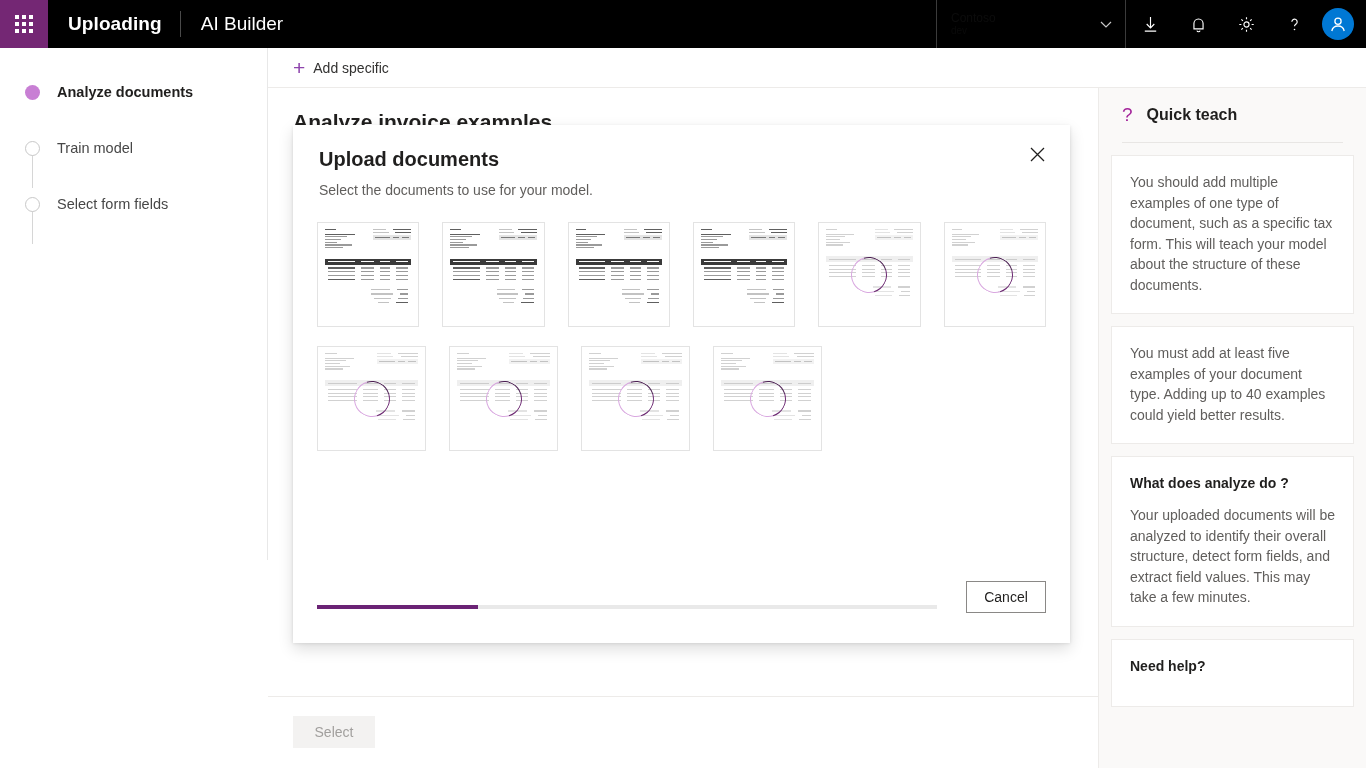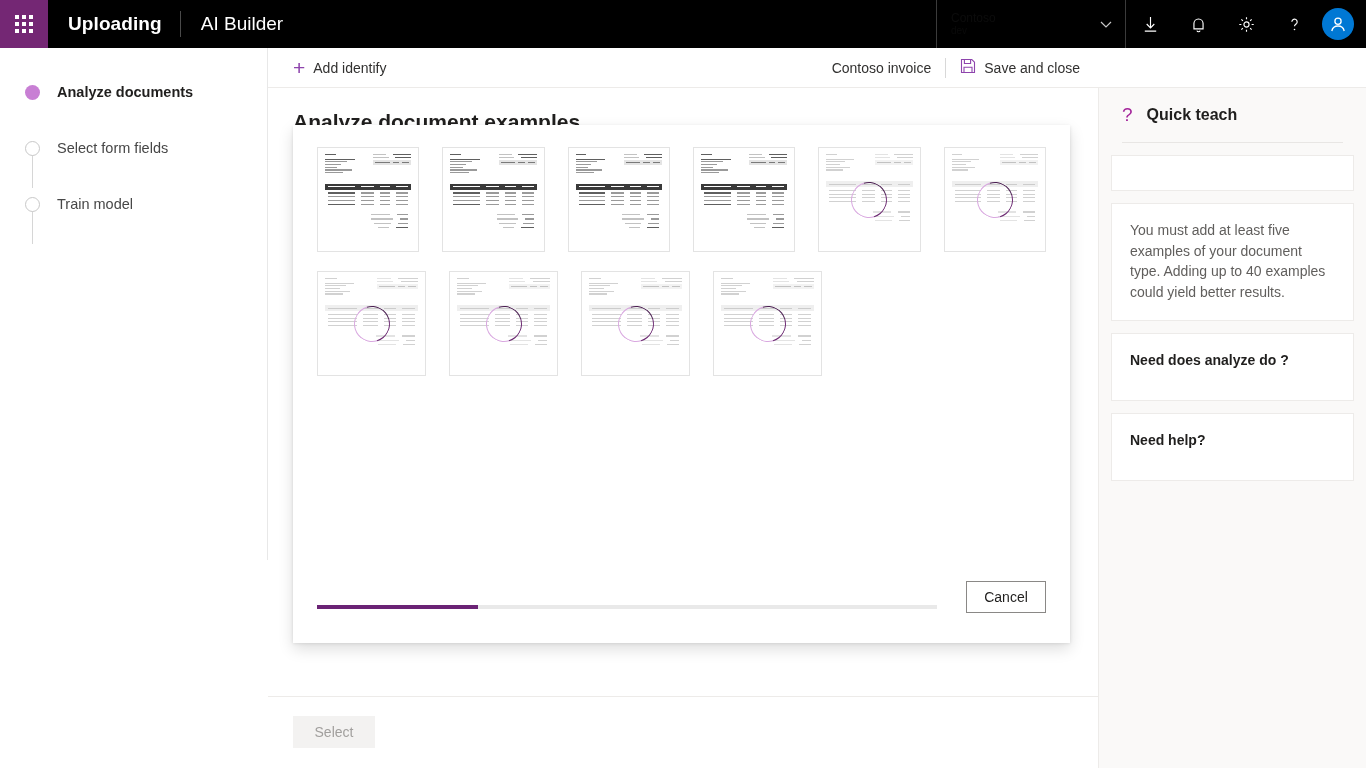--- a/index.html
+++ b/index.html
@@ -320,78 +320,78 @@
   <div class="leftrail">
     <div class="connector c1"></div>
     <div class="connector c2"></div>
     <div class="steps">
       <div class="step done">
         <span class="step-dot"></span>
         <span class="step-label">Analyze documents</span>
       </div>
       <div class="step todo">
         <span class="step-dot"></span>
-        <span class="step-label">Select form fields</span>
+        <span class="step-label">Train model</span>
       </div>
       <div class="step todo">
         <span class="step-dot"></span>
-        <span class="step-label">Train model</span>
+        <span class="step-label">Select form fields</span>
       </div>
     </div>
   </div>
 
   <div class="center">
     <div class="cmdbar">
       <div class="cmd-btn">
         <span class="cmd-plus">+</span>
-        <span class="cmd-label">Add identify</span>
-      </div>
-      <div class="cmd-right">
-        <span class="model-name">Contoso invoice</span>
-        <span class="cmd-sep"></span>
-        <div class="save-btn">
-          <span>
-            <svg width="16" height="16" viewBox="0 0 16 16">
-                <path d="M1.5 1.5h10.3L14.5 4.2V14.5H1.5z" fill="none" stroke="#8e44ad" stroke-width="1.1"></path>
-                <path d="M4.4 1.5h6.2v4H4.4zM4 9.2h8V14.5H4z" fill="none" stroke="#8e44ad" stroke-width="1.1"></path>
-              </svg>
-          </span>
-          <span class="cmd-label">Save and close</span>
-        </div>
-      </div>
-    </div>
-
-    <div class="page-heading">Analyze document examples</div>
+        <span class="cmd-label">Add specific</span>
+      </div>
+    </div>
+
+    <div class="page-heading">Analyze invoice examples</div>
 
     <div class="content-divider"></div>
     <button class="analyze-btn" disabled="">Select</button>
   </div>
 
   <div class="tips">
     <div class="tips-head">
       <span class="tips-qmark">?</span>
       <span class="tips-title">Quick teach</span>
     </div>
     <div class="tips-rule"></div>
 
     <div class="tip-card">
+      <div class="tip-a">You should add multiple examples of one type of document, such as a specific tax form. This will teach your model about the structure of these documents.</div>
     </div>
     <div class="tip-card">
       <div class="tip-a">You must add at least five examples of your document type. Adding up to 40 examples could yield better results.</div>
     </div>
     <div class="tip-card">
-      <div class="tip-q">Need does analyze do ?</div>
+      <div class="tip-q">What does analyze do ?</div>
+      <div class="tip-a">Your uploaded documents will be analyzed to identify their overall structure, detect form fields, and extract field values. This may take a few minutes.</div>
     </div>
     <div class="tip-card">
       <div class="tip-q">Need help?</div>
 
     </div>
   </div>
 
   <div class="modal">
+    <div class="modal-head">
+      <div class="modal-title">Upload documents</div>
+      <div class="modal-sub">Select the documents to use for your model.</div>
+      <button class="modal-close">
+        <span>
+          <svg width="15" height="15" viewBox="0 0 15 15">
+              <path d="M1 1l13 13M14 1L1 14" stroke="#201f1e" stroke-width="1.25" fill="none"></path>
+            </svg>
+        </span>
+      </button>
+    </div>
 
     <div class="thumb-area">
 
       <div class="thumb-row">
 
         <div class="thumb">
           <div class="doc">
             <div class="doc-top">
               <div class="doc-left">
                 <div class="ln dk" style="width:26%"></div>

